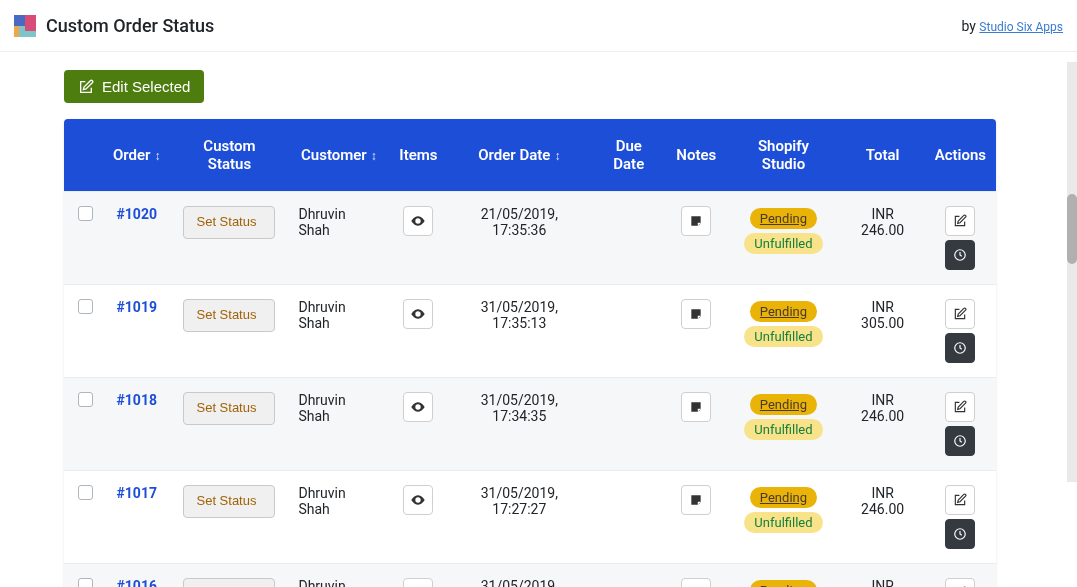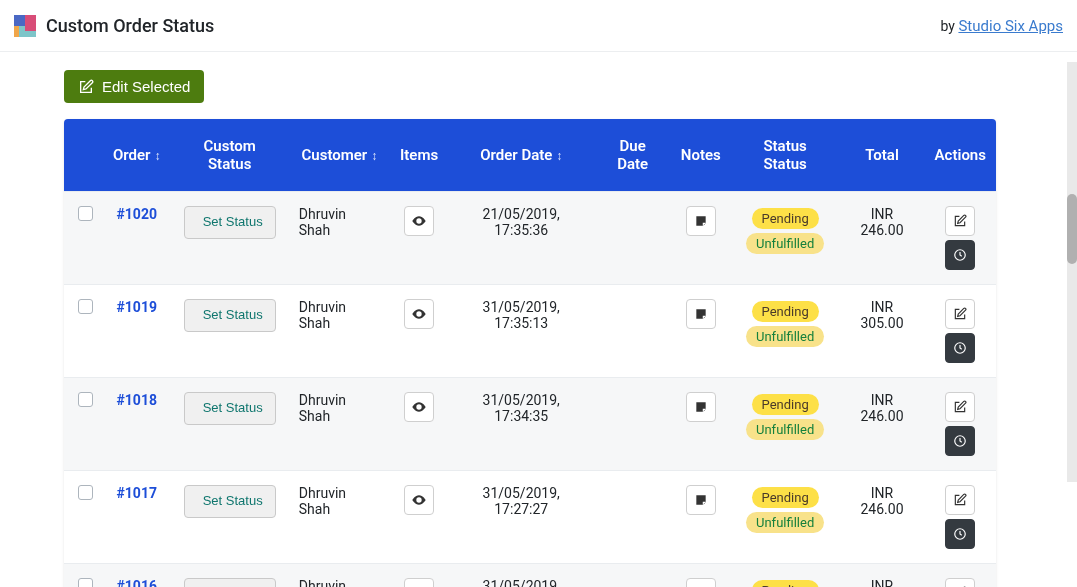--- a/index.html
+++ b/index.html
@@ -23,21 +23,21 @@
     .logo {
       width: 22px; height: 22px; position: relative;
     }
     .logo span { position: absolute; }
     .logo .b1 { background:#4a68c4; left:0; top:0; width:11px; height:11px; }
     .logo .b2 { background:#f0a64a; left:0; top:11px; width:5px; height:11px; }
     .logo .b3 { background:#7ec5c9; left:5px; top:11px; width:6px; height:11px; }
     .logo .b4 { background:#d84d78; left:11px; top:0; width:11px; height:16px; }
     .logo .b5 { background:#7ec5c9; left:11px; top:16px; width:11px; height:6px; }
     .app-title { font-size: 18px; font-weight: 500; color:#212529; }
-    .vendor { color:#3a7bce; font-size: 15px; }
+    .vendor { color:#3a7bce; font-size: 12px; }
     .vendor-prefix { color:#212529; }
 
     .content-wrap {
       padding: 18px 20px 0 64px;
       height: 535px;
       overflow: hidden;
       position: relative;
     }
 
     .btn-green {
@@ -86,25 +86,25 @@
       width: 15px; height: 15px; cursor: pointer;
       border: 1px solid #adb5bd; border-radius:3px;
       appearance: none; background:#fff;
     }
     .order-link { color:#1d4ed8; font-weight:700; text-decoration:none; }
     .set-status-btn {
       background:#f0f0f0;
       border:1px solid #c9c9c9;
       border-radius:4px;
       padding:7px 12px;
-      color:#0f766e;
+      color:#a16207;
       font-size:13px;
       cursor:pointer;
       width: 92px;
-      text-align:right;
+      text-align:left;
       line-height:1.3;
     }
     .icon-btn {
       display:inline-flex;
       align-items:center;
       justify-content:center;
       width:30px; height:30px;
       background:#fff;
       border:1px solid #cfcfcf;
       border-radius:4px;
@@ -113,21 +113,21 @@
     }
     .icon-btn.dark { background:#343a40; color:#fff; border-color:#343a40; }
     .actions-stack { display:flex; flex-direction:column; gap:4px; align-items:center; }
     .badge {
       display:inline-block;
       border-radius:12px;
       padding:3px 10px;
       font-size:13px;
       margin:2px 0;
     }
-    .badge-pending { background:#fde047; color:#4a3a2a; }
+    .badge-pending { background:#eab308; color:#4a3a2a;text-decoration:underline; }
     .badge-unfulfilled { background:#f8e28a; color:#15803d; }
     .sort-arrows { font-size:12px; opacity:0.85; margin-left:4px; }
 
     
     .fake-scrollbar {
       position:absolute;
       right:0; top:10px;
       width:10px; height:420px;
       background:#e9e9e9;
     }
@@ -176,21 +176,21 @@
     <thead>
       <tr>
         <th class="checkbox-cell"></th>
         <th><span>Order</span><span class="sort-arrows">↕</span></th>
         <th><span>Custom Status</span></th>
         <th><span>Customer</span><span class="sort-arrows">↕</span></th>
         <th><span>Items</span></th>
         <th><span>Order Date</span><span class="sort-arrows">↕</span></th>
         <th><span>Due Date</span></th>
         <th><span>Notes</span></th>
-        <th><span>Status Status</span></th>
+        <th><span>Shopify Studio</span></th>
         <th><span>Total</span></th>
         <th><span>Actions</span></th>
       </tr>
     </thead>
     <tbody id="tbody">
 
   <tr>
     <td class="checkbox-cell"><input type="checkbox" style=""></td>
     <td class="td-center"><a href="#" class="order-link">#1020</a></td>
     <td class="td-center"><button class="set-status-btn">Set Status</button></td>

